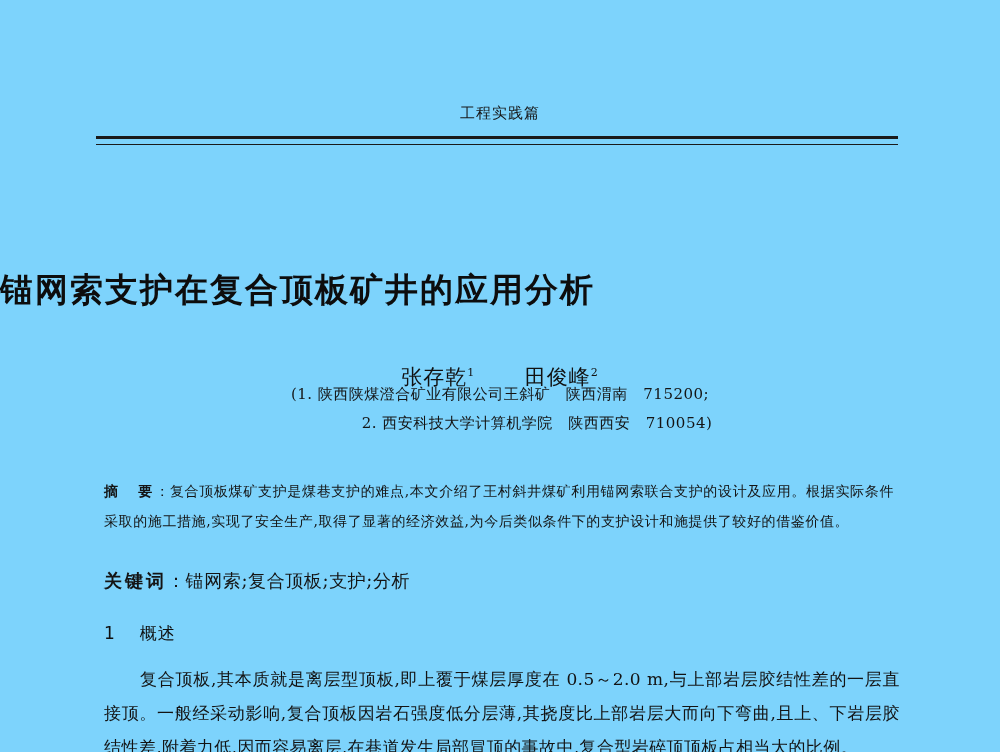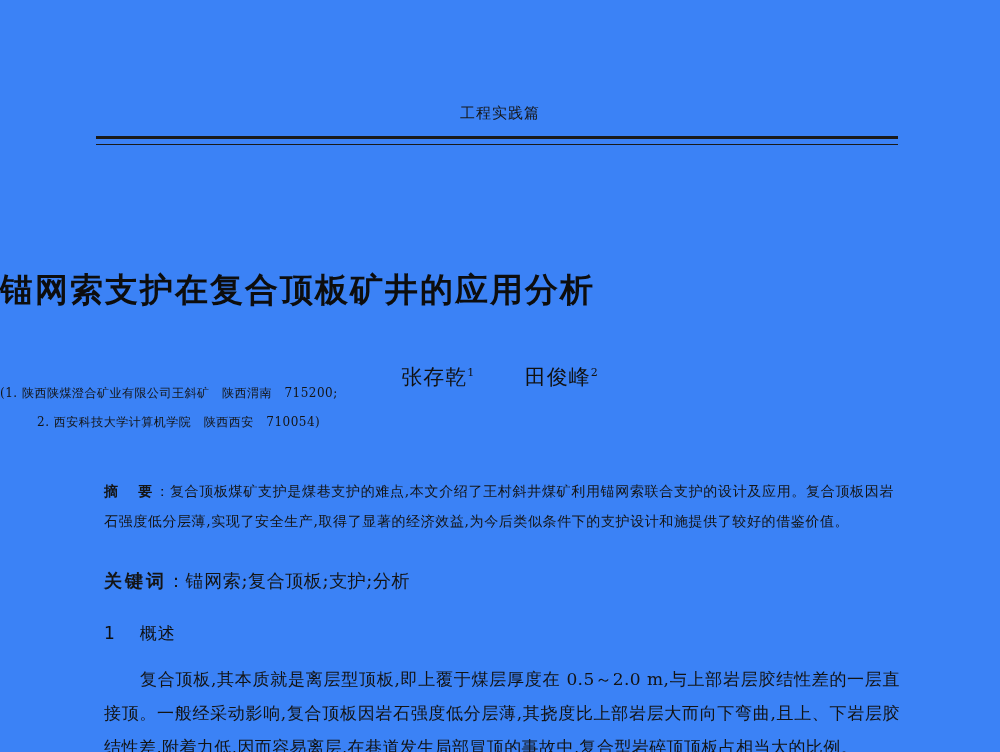--- a/index.html
+++ b/index.html
@@ -11,21 +11,21 @@
     width: 1000px;
     height: 752px;
     overflow: hidden;
     font-family: "DejaVu Serif", serif;
     color: #111111;
     position: relative;
   }
   .page {
     position: absolute;
     inset: 0;
-    background: #3b82f6;
+    background: #7dd3fc;
   }
 
   
   .running-head {
     position: absolute;
     top: 104px;
     left: 0;
     width: 1000px;
     text-align: center;
     font-size: 15px;
@@ -80,22 +80,22 @@
   }
   sup {
     font-size: 11px;
     vertical-align: super;
   }
 
   .affil {
     position: absolute;
     left: 0;
     width: 1000px;
-    text-align: left;
-    font-size: 12px;
+    text-align: center;
+    font-size: 15px;
     color: #141414;
     letter-spacing: 0.5px;
   }
   .affil-1 { top: 385px; }
   .affil-2 { top: 414px; margin-left: 37px; }
 
   
   .abstract {
     position: absolute;
     top: 476px;
@@ -165,21 +165,21 @@
   <div class="authors">
     <span><span>张存乾</span><sup>1</sup></span>
     <span class="gap"></span>
     <span><span>田俊峰</span><sup>2</sup></span>
   </div>
 
   <div class="affil affil-1">(1. 陕西陕煤澄合矿业有限公司王斜矿　陕西渭南　715200;</div>
   <div class="affil affil-2">2. 西安科技大学计算机学院　陕西西安　710054)</div>
 
   <div class="abstract">
-    <b>摘　要</b><span>：复合顶板煤矿支护是煤巷支护的难点,本文介绍了王村斜井煤矿利用锚网索联合支护的设计及应用。复合顶板因岩石强度低分层薄,实现了安全生产,取得了显著的经济效益,为今后类似条件下的支护设计和施提供了较好的借鉴价值。</span>
+    <b>摘　要</b><span>：复合顶板煤矿支护是煤巷支护的难点,本文介绍了王村斜井煤矿利用锚网索联合支护的设计及应用。根据实际条件采取的施工措施,实现了安全生产,取得了显著的经济效益,为今后类似条件下的支护设计和施提供了较好的借鉴价值。</span>
   </div>
 
   <div class="keywords">
     <b>关键词</b><span>：锚网索;复合顶板;支护;分析</span>
   </div>
 
   <div class="section-head">
     <span class="num">1</span><span>概述</span>
   </div>
 

